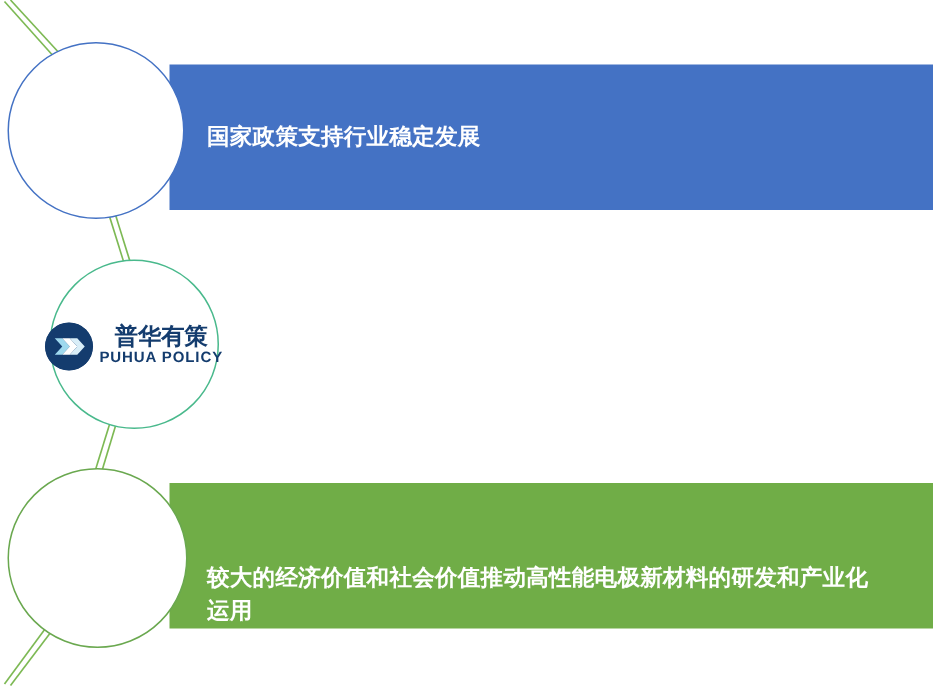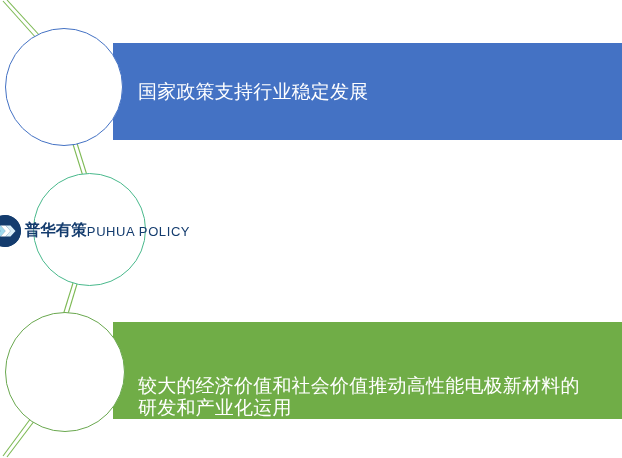--- a/index.html
+++ b/index.html
@@ -29,24 +29,25 @@
   }
   
   .bar {
     position: absolute;
     display: flex;
     align-items: center;
     z-index: 2;
   }
   .bar-text {
     color: #ffffff;
-    font-size: 19px;
+    font-size: 15px;
     line-height: 22px;
     letter-spacing: 0.2px;
     white-space: pre-wrap;
+    font-weight: bold;
   }
   #bar-1 {
     left: 113px;
     top: 43px;
     width: 509px;
     height: 97px;
     background: #4472c4;
   }
   #bar-1 .bar-text { margin-left: 25px; width: 440px; }
   #bar-2 {
@@ -112,36 +113,36 @@
     width: 32px;
     height: 32px;
     border-radius: 50%;
     background: #143c6e;
     flex: none;
     overflow: hidden;
   }
   .logo-mark svg { display: block; }
   .logo-words {
     display: flex;
-    flex-direction: row;
-    align-items: flex-start;
+    flex-direction: column;
+    align-items: center;
     line-height: 1;
   }
   .logo-cn {
     font-family: "DejaVu Sans", "Liberation Sans", sans-serif;
     font-size: 15.5px;
     font-weight: bold;
     color: #143c6e;
     letter-spacing: 0px;
     white-space: nowrap;
   }
   .logo-en {
     font-family: "Liberation Sans", sans-serif;
-    font-size: 13px;
-    font-weight: normal;
+    font-size: 10px;
+    font-weight: bold;
     color: #143c6e;
     letter-spacing: 0.6px;
     margin-top: 2px;
     white-space: nowrap;
   }
 </style>
 </head>
 <body>
 
 <div id="canvas">

